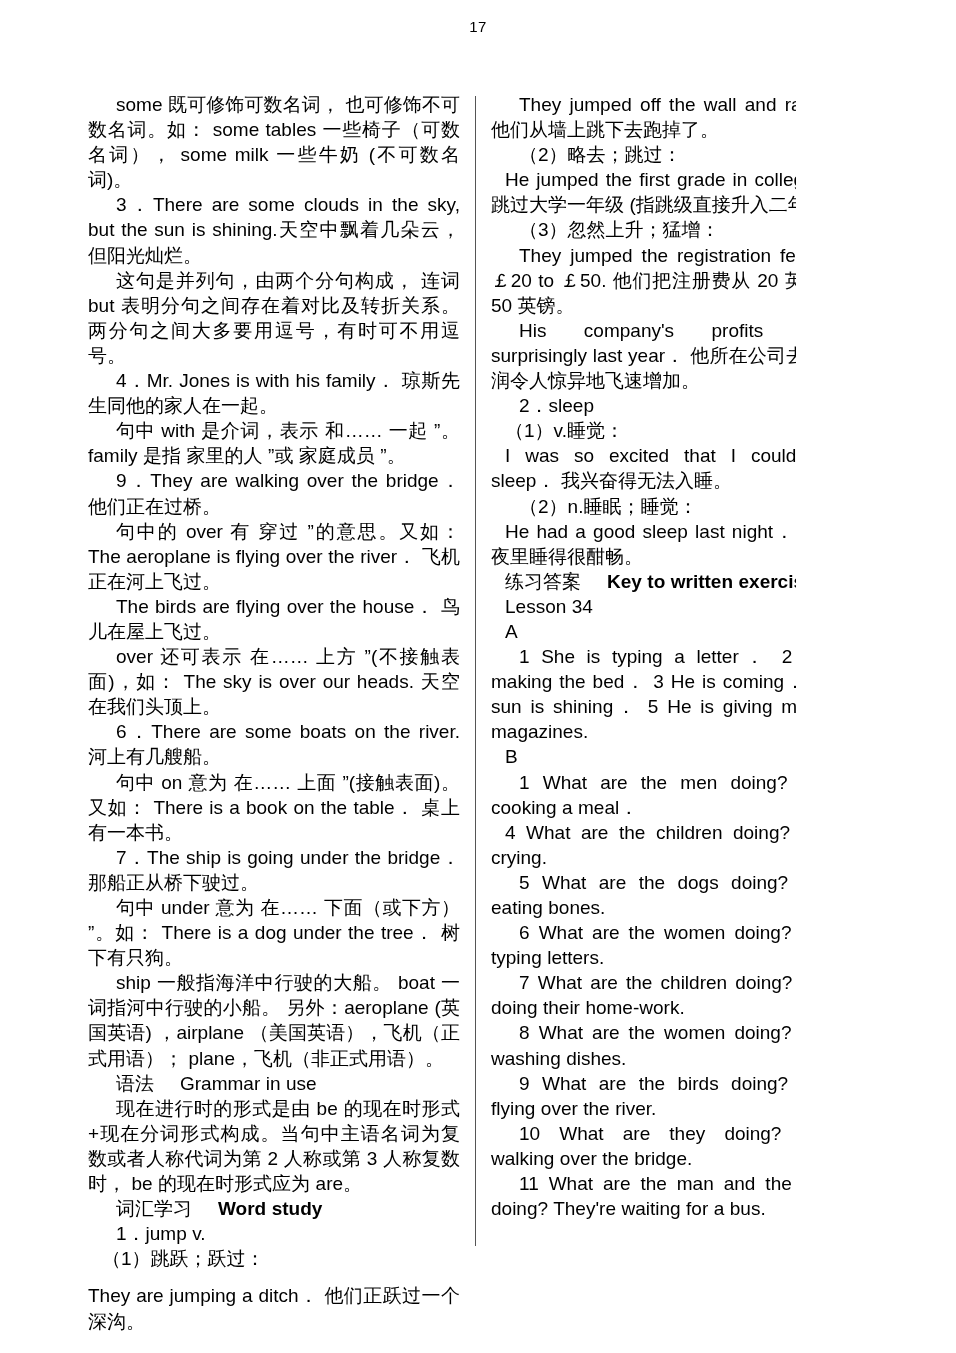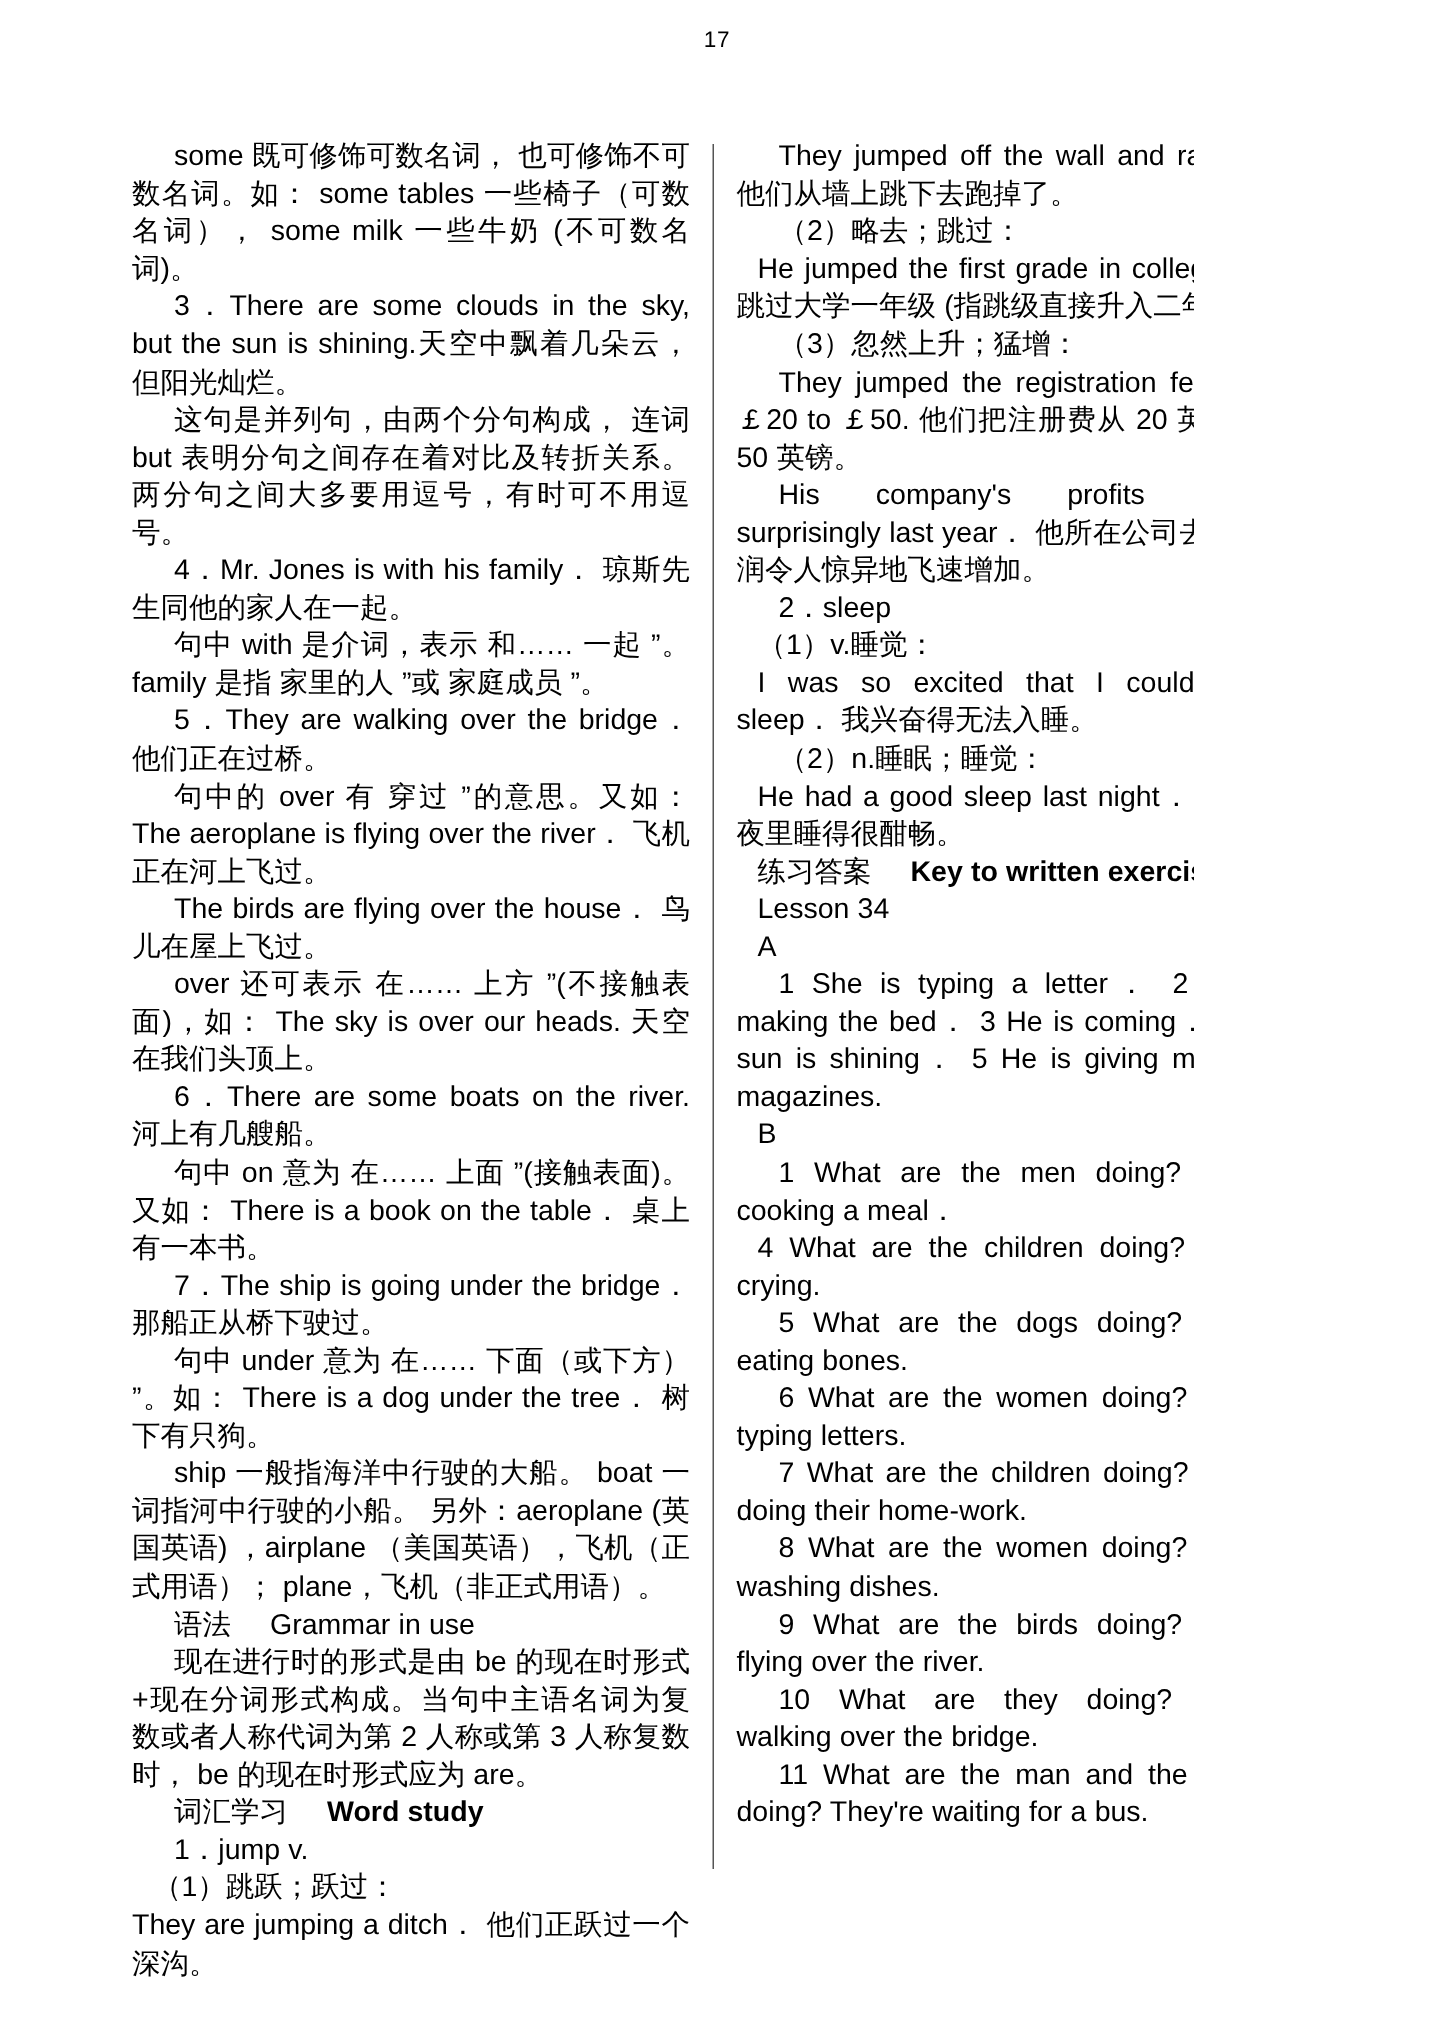--- a/index.html
+++ b/index.html
@@ -46,21 +46,21 @@
     font-size: 19px;
     line-height: 25.1px;
     margin: 0;
     text-align: justify;
     text-justify: inter-word;
     word-spacing: 0.2px;
   }
   
   .indent { text-indent: 28px; }
   .indent-sm { text-indent: 14px; }
-  .noindent { text-indent: 0; }
+  .noindent { text-indent: 0; margin-top: 12px; }
 
   
   .para.just { text-align: justify; }
 
   b, .b { font-weight: bold; }
   .sp-lg { display: inline-block; width: 26px; }
 </style>
 </head>
 <body>
 
@@ -70,21 +70,21 @@
 
   <div class="divider"></div>
 
   <div class="col col-left">
 
     <p class="para indent">some 既可修饰可数名词， 也可修饰不可数名词。如： some tables 一些椅子（可数名词）， some milk 一些牛奶 (不可数名词)。</p>
     <p class="para indent">3．There are some clouds in the sky, but the sun is shining.天空中飘着几朵云，但阳光灿烂。</p>
     <p class="para indent">这句是并列句，由两个分句构成， 连词 but 表明分句之间存在着对比及转折关系。两分句之间大多要用逗号，有时可不用逗号。</p>
     <p class="para indent">4．Mr. Jones is with his family． 琼斯先生同他的家人在一起。</p>
     <p class="para indent">句中 with 是介词，表示 和…… 一起 ”。family 是指 家里的人 ”或 家庭成员 ”。</p>
-    <p class="para indent">5．They are walking over the bridge． 他们正在过桥。</p>
+    <p class="para indent">9．They are walking over the bridge． 他们正在过桥。</p>
     <p class="para indent just">句中的 over 有 穿过 ”的意思。又如： The aeroplane is flying over the river． 飞机正在河上飞过。</p>
     <p class="para indent">The birds are flying over the house． 鸟儿在屋上飞过。</p>
     <p class="para indent">over 还可表示 在…… 上方 ”(不接触表面)，如： The sky is over our heads. 天空在我们头顶上。</p>
     <p class="para indent">6．There are some boats on the river. 河上有几艘船。</p>
     <p class="para indent">句中 on 意为 在…… 上面 ”(接触表面)。又如： There is a book on the table． 桌上有一本书。</p>
     <p class="para indent">7．The ship is going under the bridge． 那船正从桥下驶过。</p>
     <p class="para indent">句中 under 意为 在…… 下面（或下方） ”。如： There is a dog under the tree． 树下有只狗。</p>
     <p class="para indent">ship 一般指海洋中行驶的大船。 boat 一词指河中行驶的小船。 另外：aeroplane (英国英语) ，airplane （美国英语），飞机（正式用语）； plane，飞机（非正式用语）。</p>
 
     <p class="para indent"><span>语法</span><span class="sp-lg"></span><span>Grammar in use</span></p>

